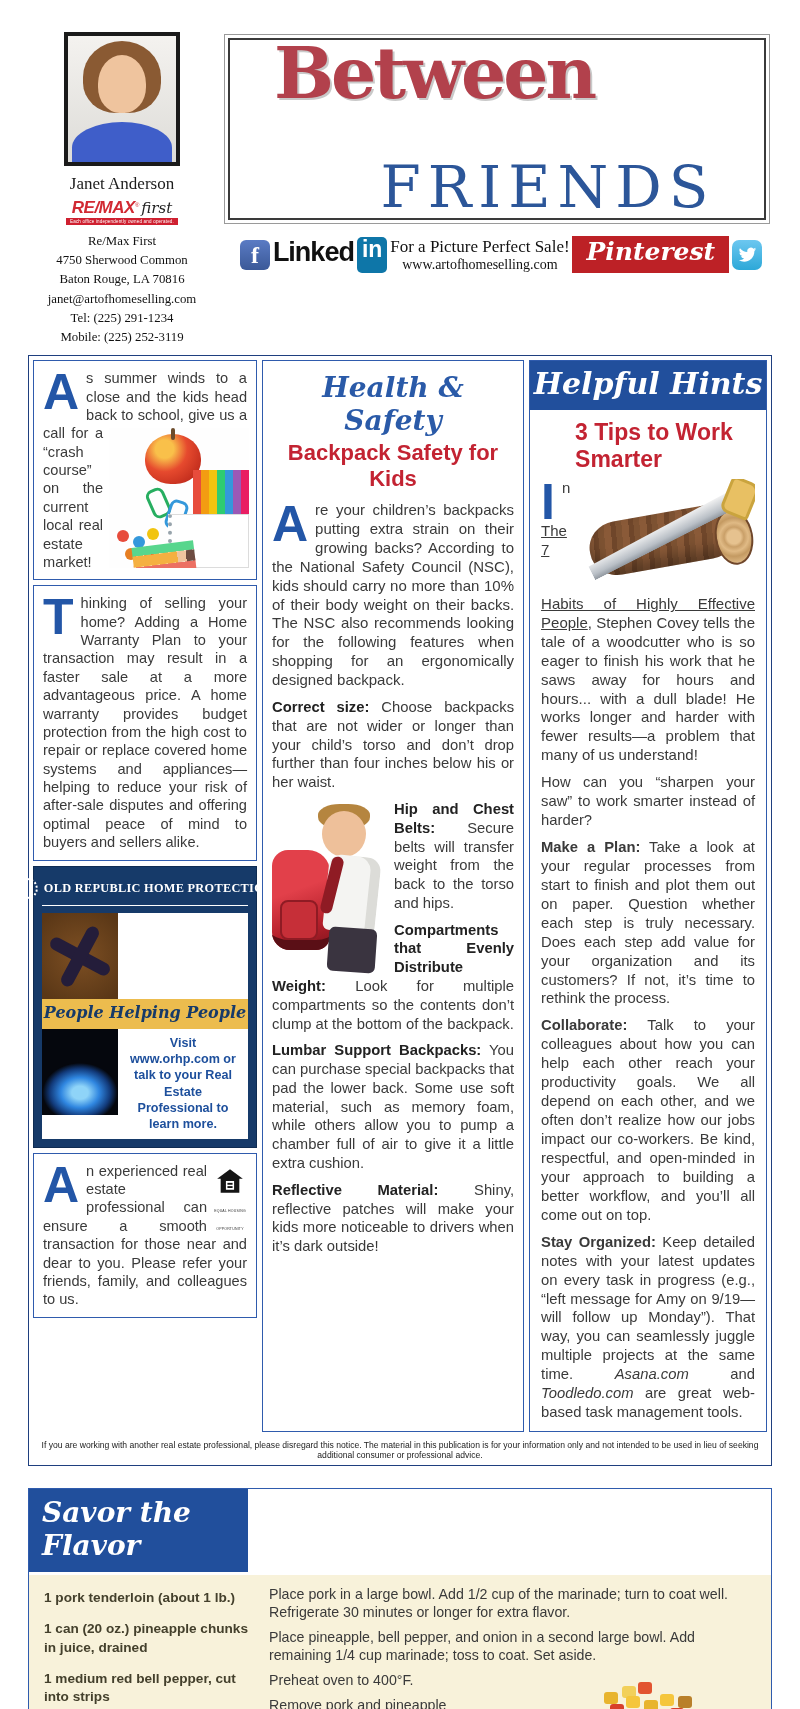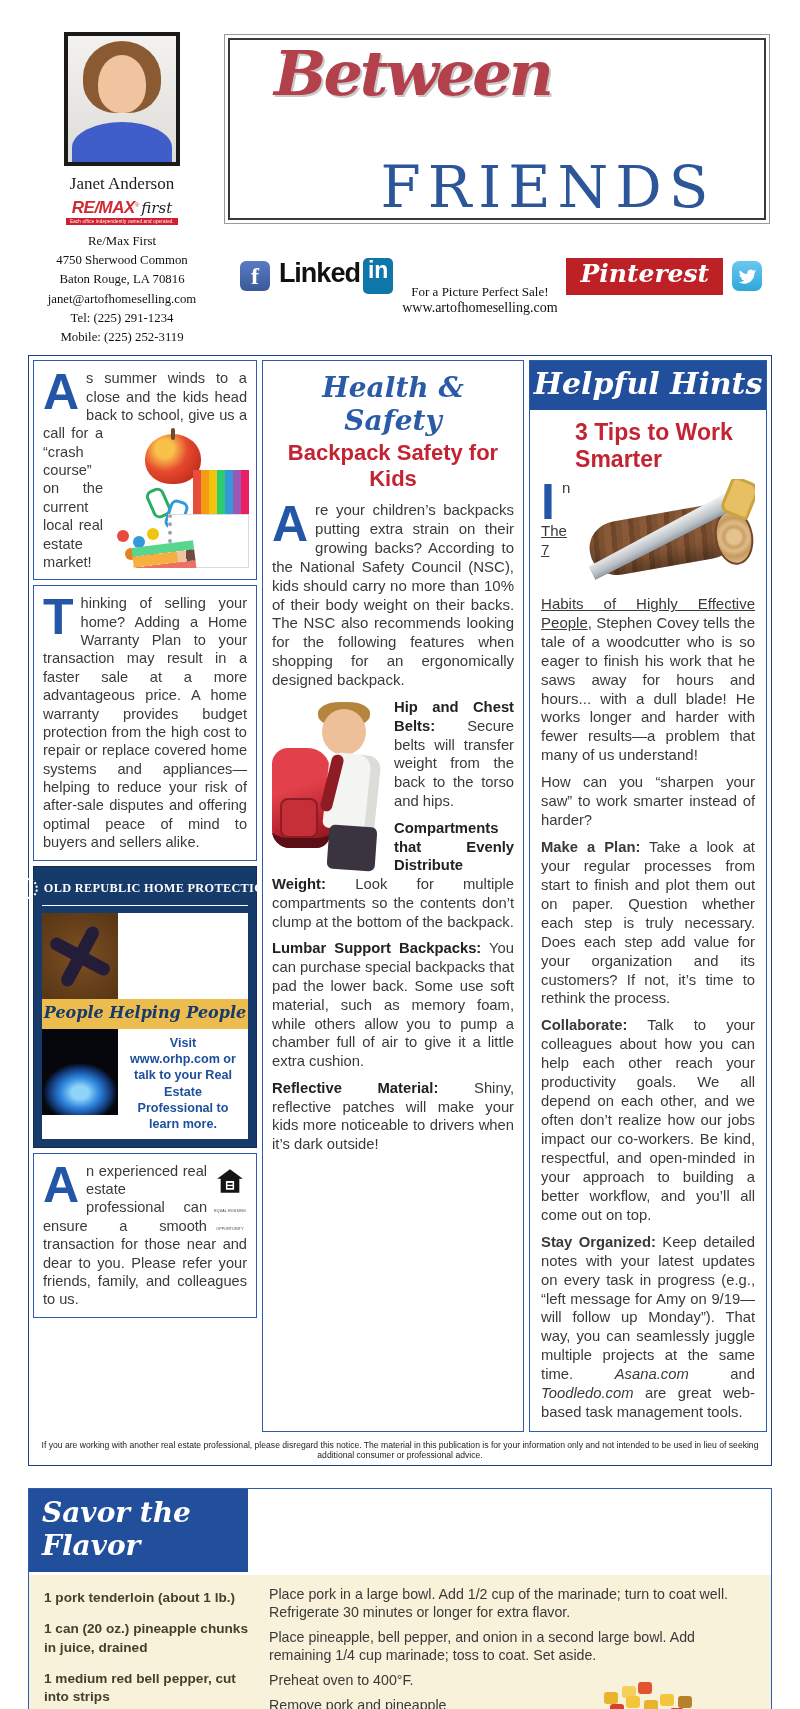--- a/index.html
+++ b/index.html
@@ -15,32 +15,32 @@
   .p-dress{position:absolute;bottom:0;left:4px;width:100px;height:40px;background:#3f5ec9;border-radius:70% 70% 0 0/90% 90% 0 0;}
   .agent-name{font-family:"Liberation Serif",serif;font-size:17px;color:#1c1c1c;margin:0 0 5px;}
   .remax-logo{line-height:1;}
   .remax-word{color:#d12a33;font-weight:bold;font-style:italic;font-size:17px;letter-spacing:-0.5px;}
   .remax-reg{font-size:6px;vertical-align:super;color:#d12a33;}
   .remax-first{font-family:"DejaVu Serif",serif;font-style:italic;font-size:15px;color:#222;margin-left:2px;}
   .remax-tagline{font-size:4.5px;background:#cf2030;color:#fff;padding:1px 4px;width:max-content;margin:2px auto 7px;letter-spacing:0.2px;}
   .agent-line{font-family:"Liberation Serif",serif;font-size:12.8px;line-height:1.5;color:#111;}
   .logo-col{flex:1;min-width:0;}
   .logo-box{border:2px solid #3a3a3a;outline:1px solid #9a9a9a;outline-offset:3px;height:178px;position:relative;margin:8px 6px 0 2px;}
-  .logo-between{position:absolute;top:-6px;left:44px;font-family:"DejaVu Serif",serif;font-style:italic;font-weight:bold;
-                font-size:62px;line-height:1.1;color:#b2414c;letter-spacing:-3px;text-shadow:2px 2px 0 rgba(40,40,40,0.25);margin-top:6px;}
+  .logo-between{position:absolute;top:-6px;left:44px;font-family:"DejaVu Serif",serif;font-weight:bold;
+                font-size:71px;line-height:1.1;color:#b2414c;letter-spacing:-3px;text-shadow:2px 2px 0 rgba(40,40,40,0.25);}
   .logo-friends{position:absolute;bottom:2px;left:110px;right:8px;text-align:center;font-family:"DejaVu Serif",serif;
                 font-size:58px;line-height:1;color:#2c5699;letter-spacing:7px;}
   .social-row{display:flex;align-items:center;justify-content:space-between;margin:16px 10px 0 14px;}
   .fb-icon{width:30px;height:30px;border-radius:6px;background:linear-gradient(#5a7bc4,#3b5998);color:#fff;
            font-family:"Liberation Serif",serif;font-weight:bold;font-size:24px;text-align:center;line-height:30px;cursor:pointer;}
   .linkedin{display:flex;cursor:pointer;}
   .li-word{font-size:27px;font-weight:800;color:#111;letter-spacing:-1px;}
   .li-badge{background:#0e76a8;color:#fff;font-size:23px;font-weight:800;border-radius:5px;padding:1px 5px 12px;margin-left:3px;line-height:1;}
   .sale-tag{text-align:center;font-family:"Liberation Serif",serif;color:#111;}
-  .sale-line1{font-size:13px;margin-top:48px;}
+  .sale-line1{font-size:17px;}
   .sale-line2{font-size:14px;cursor:pointer;}
   .pinterest{background:#bd2126;color:#fff;font-family:"DejaVu Serif",serif;font-style:italic;font-weight:bold;
              font-size:25px;padding:1px 14px 7px;cursor:pointer;}
   .tw-icon{width:30px;height:30px;border-radius:7px;background:linear-gradient(#6cc7f0,#2da8d8);display:flex;
            align-items:center;justify-content:center;cursor:pointer;}
   
   .main-section{margin:6px 28px 0;border:1px solid #1f3f7f;padding:4px;display:flex;flex-wrap:wrap;gap:5px;}
   .left-col{width:224px;flex:none;display:flex;flex-direction:column;gap:5px;}
   .right-col{flex:1;min-width:0;display:flex;flex-direction:row;gap:5px;}
   .box{border:1px solid #2f5bad;background:#fff;padding:8px 9px;}
@@ -235,20 +235,23 @@
       </div>
     </div>
 
     <div class="right-col">
       <div class="box">
         <div class="health-title">Health &amp; Safety</div>
         <div class="health-sub">Backpack Safety for Kids</div>
         <p class="body-text" style="font-size:15px;">
           <span class="dropcap">A</span><span>re your children’s backpacks putting extra strain on their growing backs? According to the National Safety Council (NSC), kids should carry no more than 10% of their body weight on their backs. The NSC also recommends looking for the following features when shopping for an ergonomically designed backpack.</span>
         </p>
+        <p class="tip">
+          <b>Correct size:</b> <span>Choose backpacks that are not wider or longer than your child’s torso and don’t drop further than four inches below his or her waist.</span>
+        </p>
         <div class="tips-wrap">
           <div class="boy-img">
             <div class="b-pack"></div>
             <div class="b-pocket"></div>
             <div class="b-hair"></div>
             <div class="b-head"></div>
             <div class="b-shirt"></div>
             <div class="b-strap"></div>
             <div class="b-pants"></div>
           </div>

